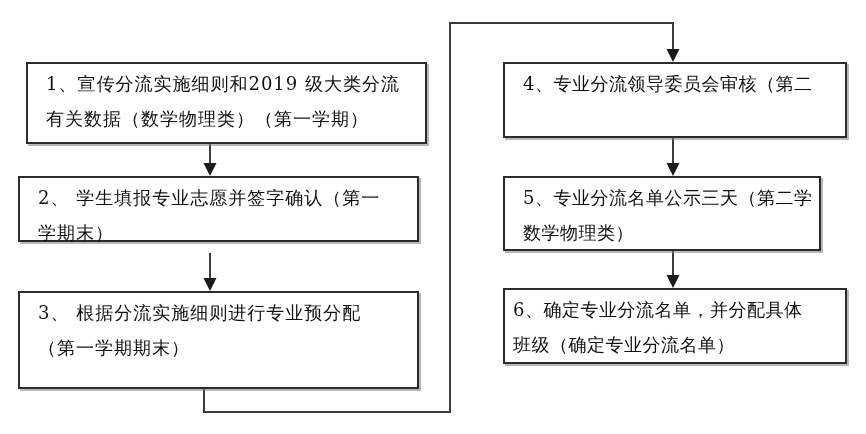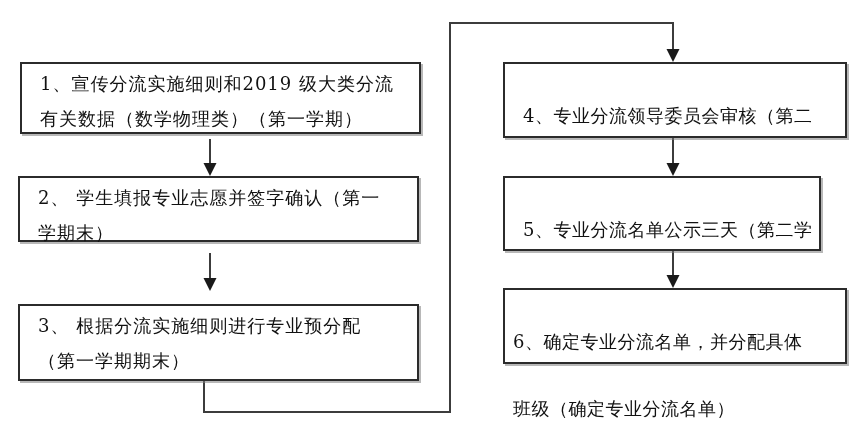--- a/index.html
+++ b/index.html
@@ -26,25 +26,25 @@
     color: #111111;
     font-size: 18px;
     line-height: 35px;
     padding: 2px 10px 0 18px;
   }
   .flow-box .ln {
     display: block;
     white-space: nowrap;
     letter-spacing: 1px;
   }
-  .col-right .ln { letter-spacing: 0.5px; margin-top: 32px; }
+  .col-right .ln { letter-spacing: 0.5px; }
 
-  #step1 { left: 20px;  top: 62px;  width: 401px; height: 72px; }
+  #step1 { left: 26px;  top: 62px;  width: 401px; height: 82px; }
   #step2 { left: 18px;  top: 176px; width: 401px; height: 66px; }
-  #step3 { left: 18px;  top: 304px; width: 401px; height: 77px; }
+  #step3 { left: 18px;  top: 291px; width: 401px; height: 98px; }
   #step4 { left: 503px; top: 62px;  width: 344px; height: 76px; }
   #step5 { left: 503px; top: 176px; width: 318px; height: 75px; }
   #step6 { left: 503px; top: 288px; width: 344px; height: 76px; padding-left: 8px; }
 </style>
 </head>
 <body>
 
 <div class="stage">
 
   <svg class="connector-layer" width="866" height="434" viewBox="0 0 866 434" fill="none" xmlns="http://www.w3.org/2000/svg">

